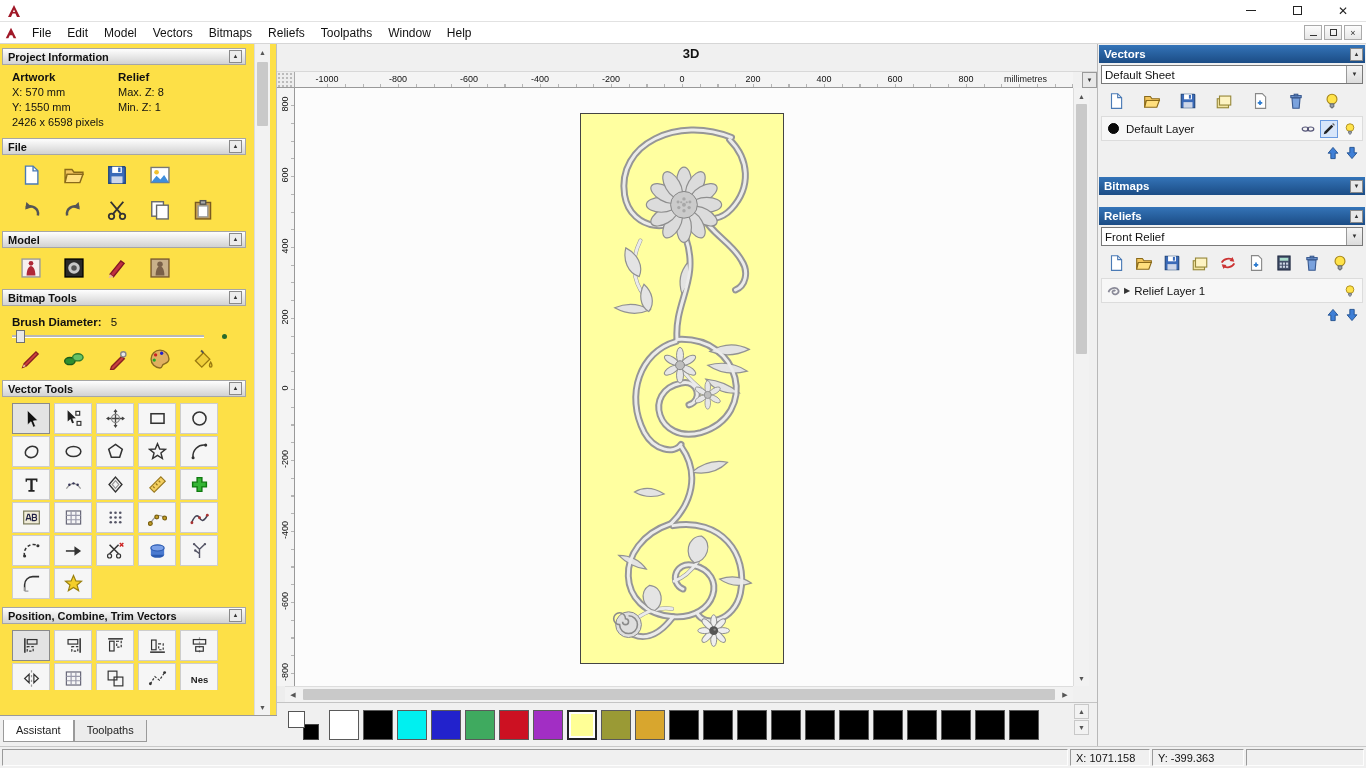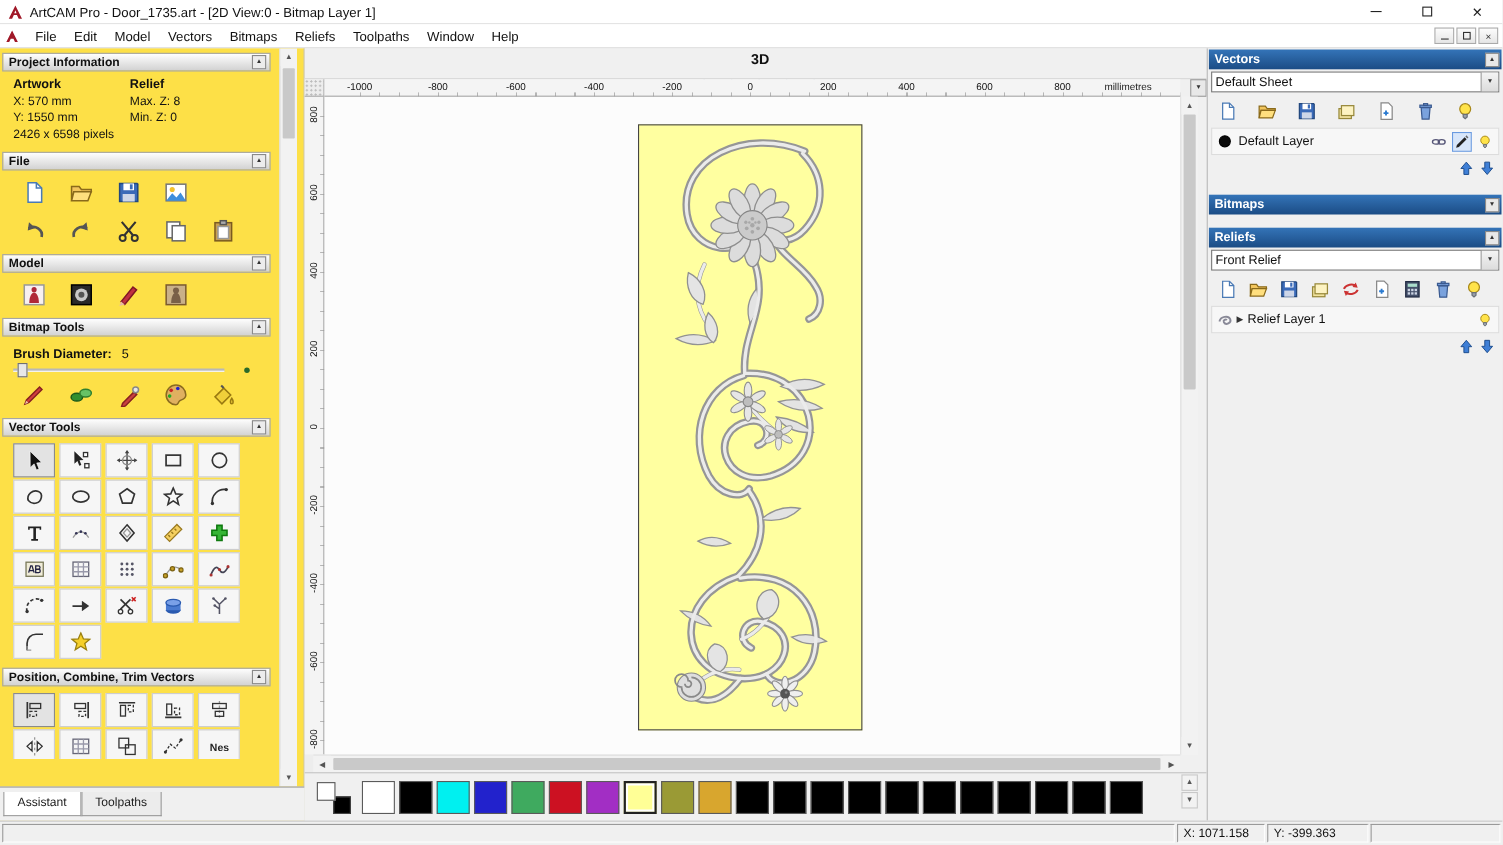--- a/index.html
+++ b/index.html
@@ -172,21 +172,20 @@
 </head>
 <body>
 
 <div id="stage">
 
   <div id="titlebar">
     <svg class="logo" viewBox="0 0 16 16">
       <path d="M2 14L8 2l6 12h-3L9.4 10.6H6.6L5 14z" fill="#a01828"></path>
       <path d="M7 9h2L8 6.4z" fill="#fff"></path>
     </svg>
-    <span class="title">ArtCAM Pro - Door_1735.art - [2D View:0 - Bitmap Layer 1]</span>
     <div class="win-btns">
       <div class="win-btn">
           <span class="min-glyph"></span>
         </div>
       <div class="win-btn">
           <span class="max-glyph"></span>
         </div>
       <div class="win-btn close">✕</div>
     </div>
   </div>
@@ -229,21 +228,21 @@
           <div class="row">
               <span class="c1"><b>Artwork</b></span>
               <b>Relief</b>
             </div>
           <div class="row">
               <span class="c1">X: 570 mm</span>
               <span>Max. Z: 8</span>
             </div>
           <div class="row">
               <span class="c1">Y: 1550 mm</span>
-              <span>Min. Z: 0</span>
+              <span>Min. Z: 1</span>
             </div>
           <div class="row">
               <span>2426 x 6598 pixels</span>
             </div>
         </div>
 
         <div class="sec-header">
           <span>File</span>
           <span class="collapse-btn">▲</span>
         </div>

